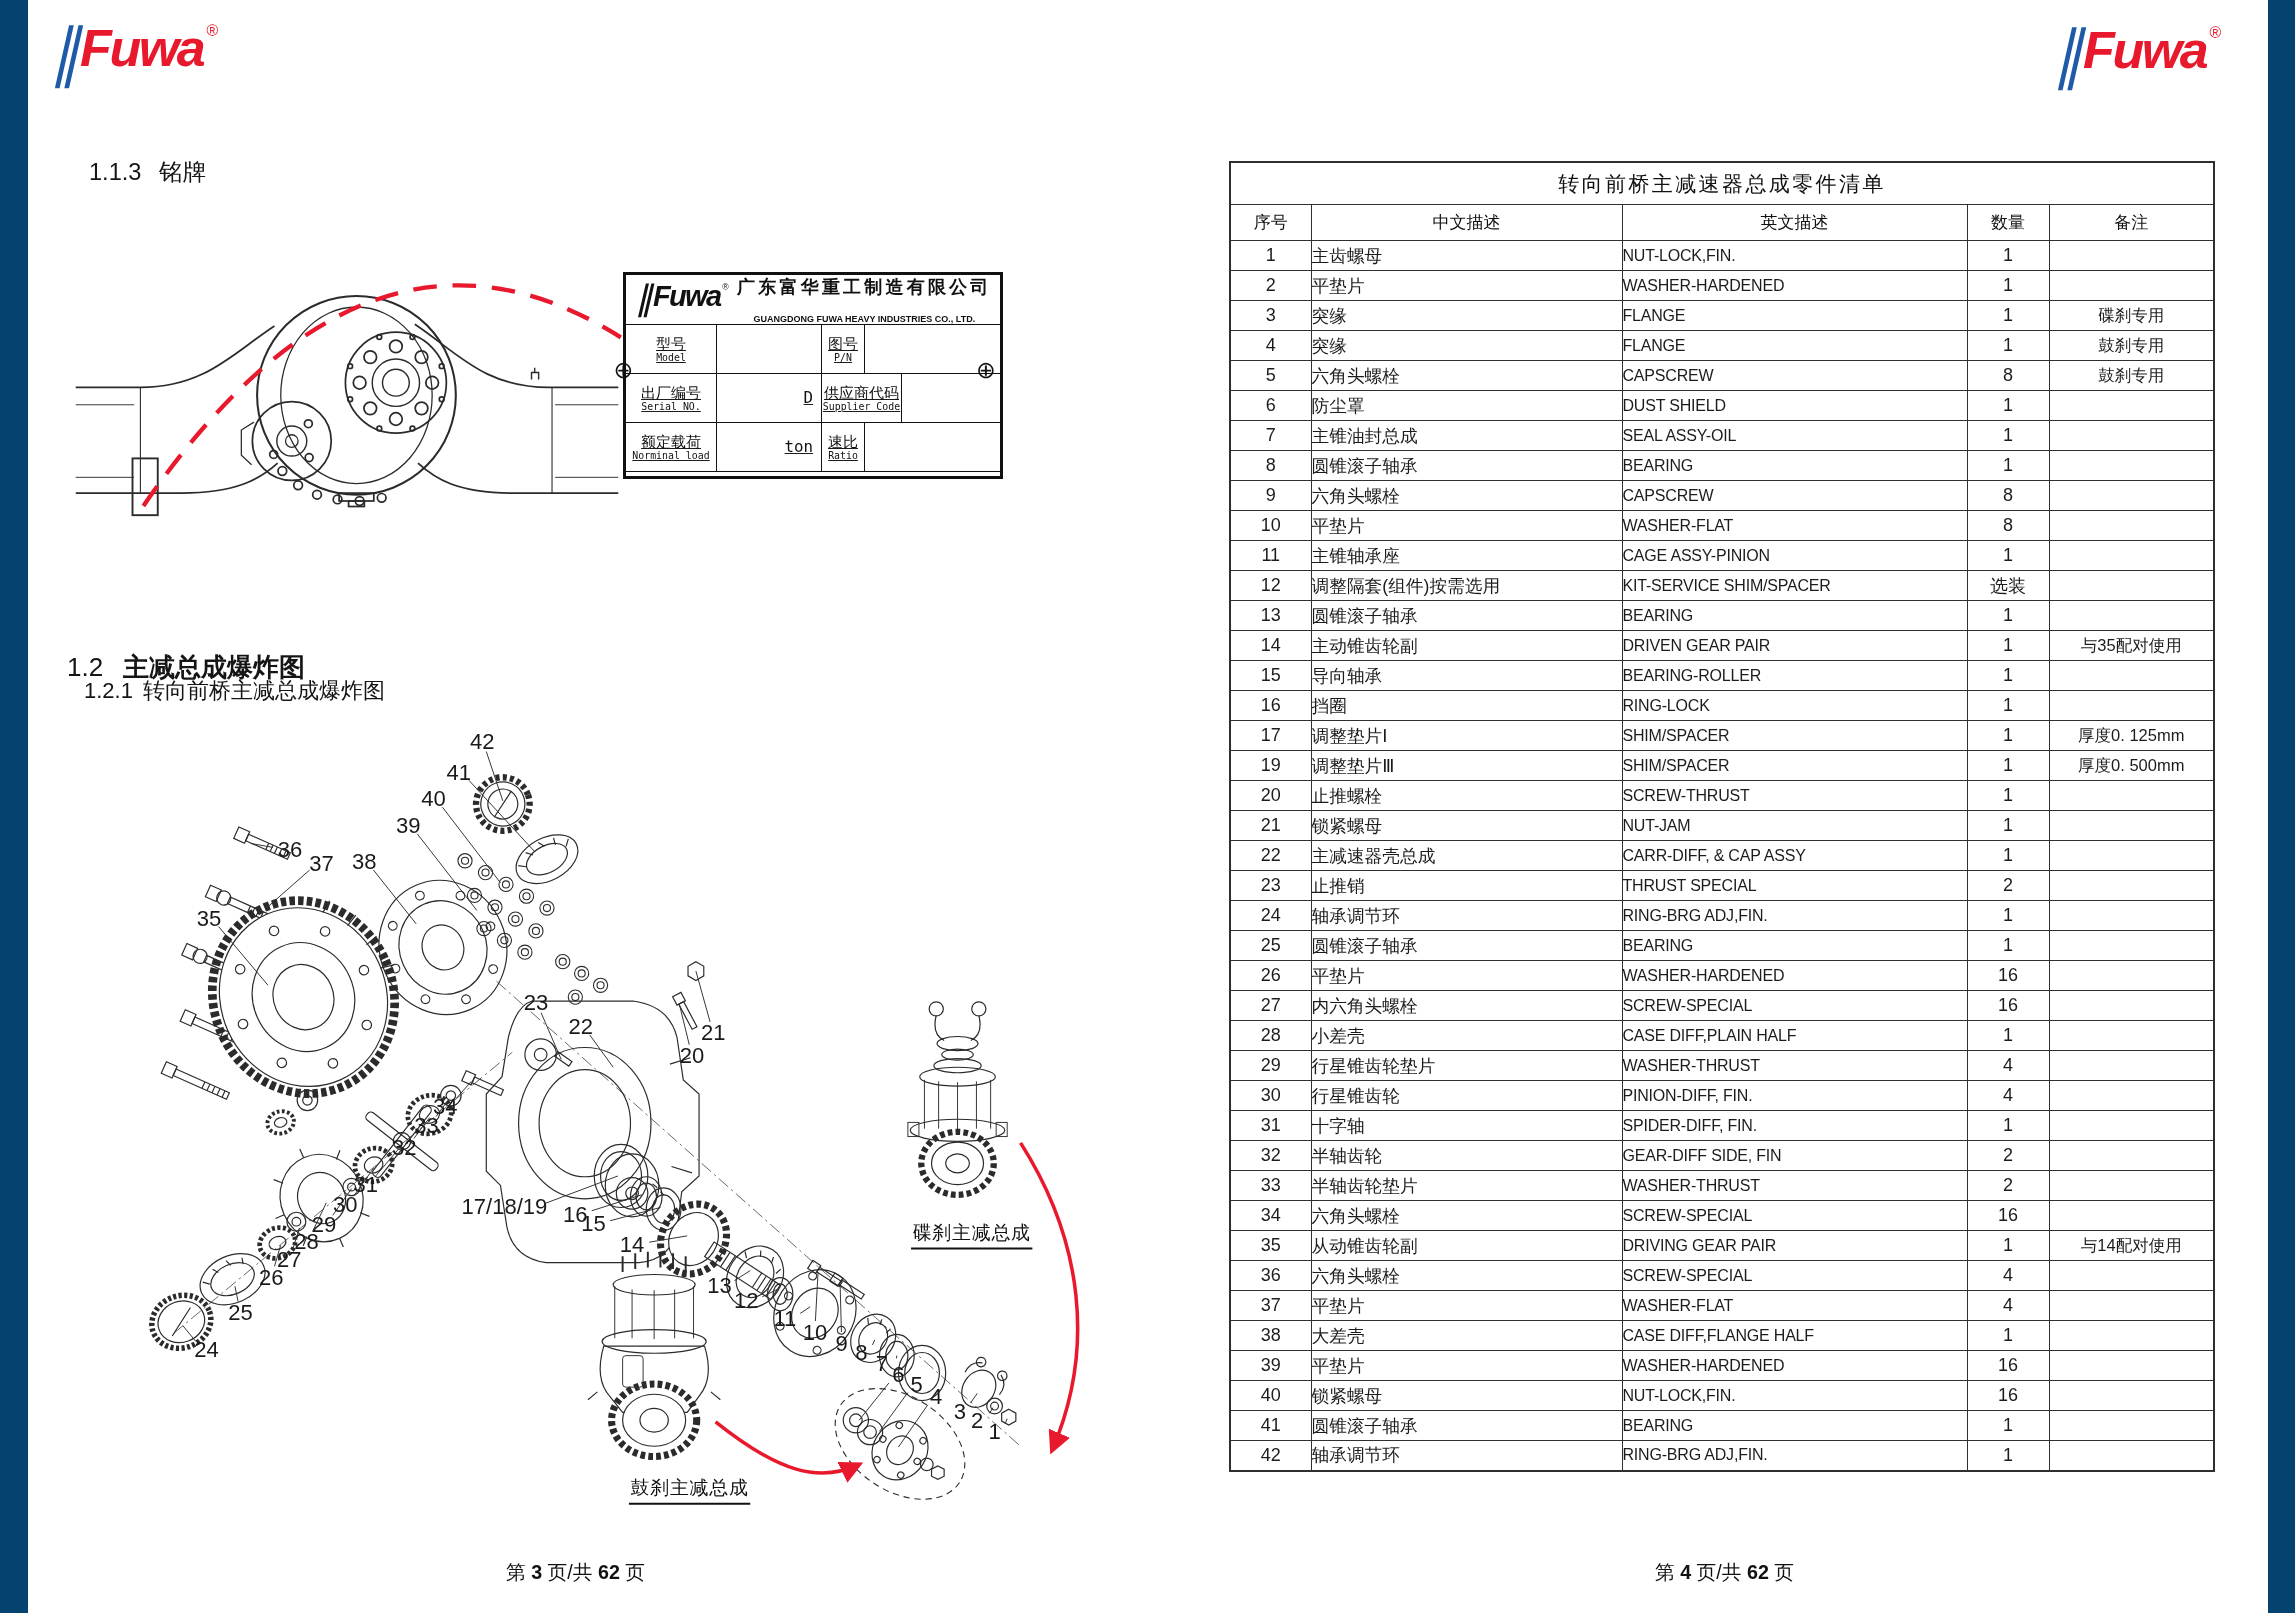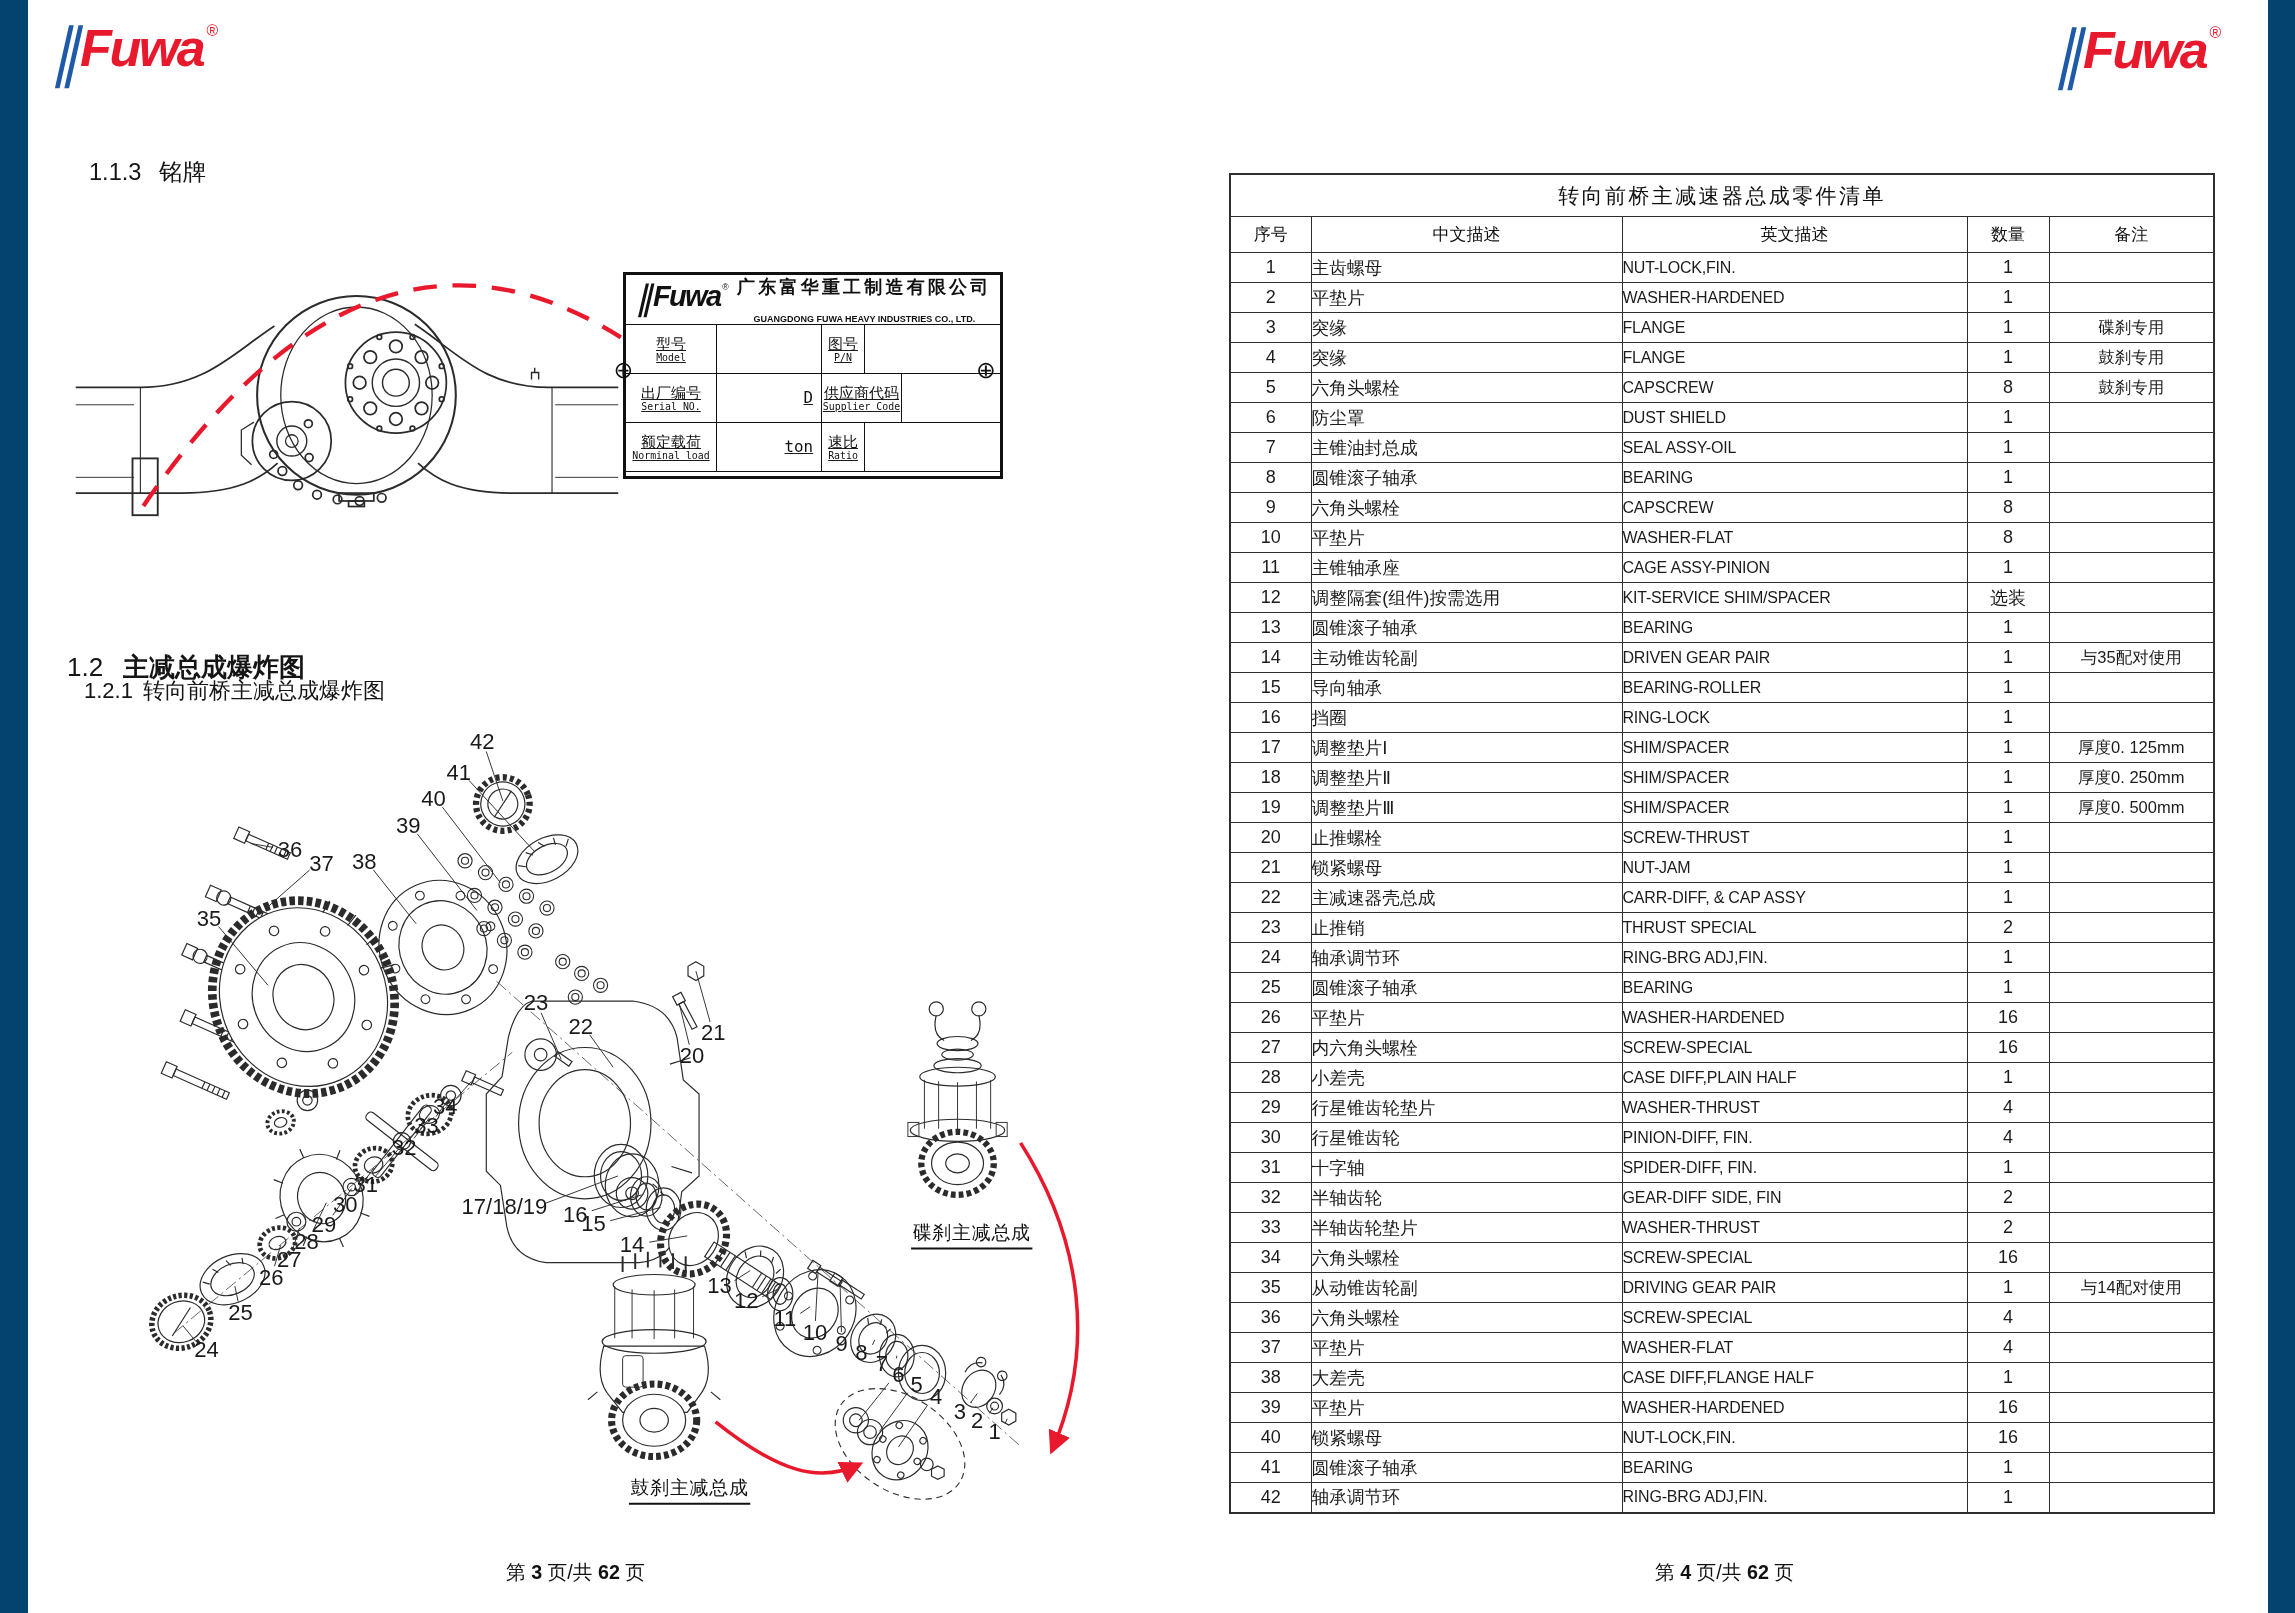--- a/index.html
+++ b/index.html
@@ -626,21 +626,21 @@
 
 <div class="logo" style="left:2050px;top:23.6px;">
   <svg width="31.5" height="68" viewBox="0 0 40 86" style="position:static;">
     <path d="M10,84 L28,4 h6 L16,84 z" fill="#1f5aa8"></path>
     <path d="M22,84 L40,4 h6 L28,84 z" fill="#1f5aa8"></path>
   </svg>
   <span class="word" style="font-size:52px;color:#e8192c;margin-left:1.6px;">Fuwa</span>
   <span class="reg" style="font-size:15.8px;color:#e8192c;">®</span>
 </div>
 
-<div class="table-wrap" style="left:1229px;top:173px;">
+<div class="table-wrap" style="left:1229px;top:161px;">
   <table class="parts">
     <colgroup>
       <col style="width:81px">
         <col style="width:311px">
         <col style="width:345px">
       <col style="width:82px">
         <col style="width:165px">
     </colgroup>
     <thead>
       <tr class="title-row">
@@ -768,27 +768,20 @@
           <td class="c-rk"></td>
         </tr>
         <tr>
           <td class="c-no">17</td>
           <td class="c-cn">调整垫片Ⅰ</td>
           <td class="c-en">SHIM/SPACER</td>
           <td class="c-qty">1</td>
           <td class="c-rk">厚度0. 125mm</td>
         </tr>
         <tr>
-          <td class="c-no">18</td>
-          <td class="c-cn">调整垫片Ⅱ</td>
-          <td class="c-en">SHIM/SPACER</td>
-          <td class="c-qty">1</td>
-          <td class="c-rk">厚度0. 250mm</td>
-        </tr>
-        <tr>
           <td class="c-no">19</td>
           <td class="c-cn">调整垫片Ⅲ</td>
           <td class="c-en">SHIM/SPACER</td>
           <td class="c-qty">1</td>
           <td class="c-rk">厚度0. 500mm</td>
         </tr>
         <tr>
           <td class="c-no">20</td>
           <td class="c-cn">止推螺栓</td>
           <td class="c-en">SCREW-THRUST</td>

